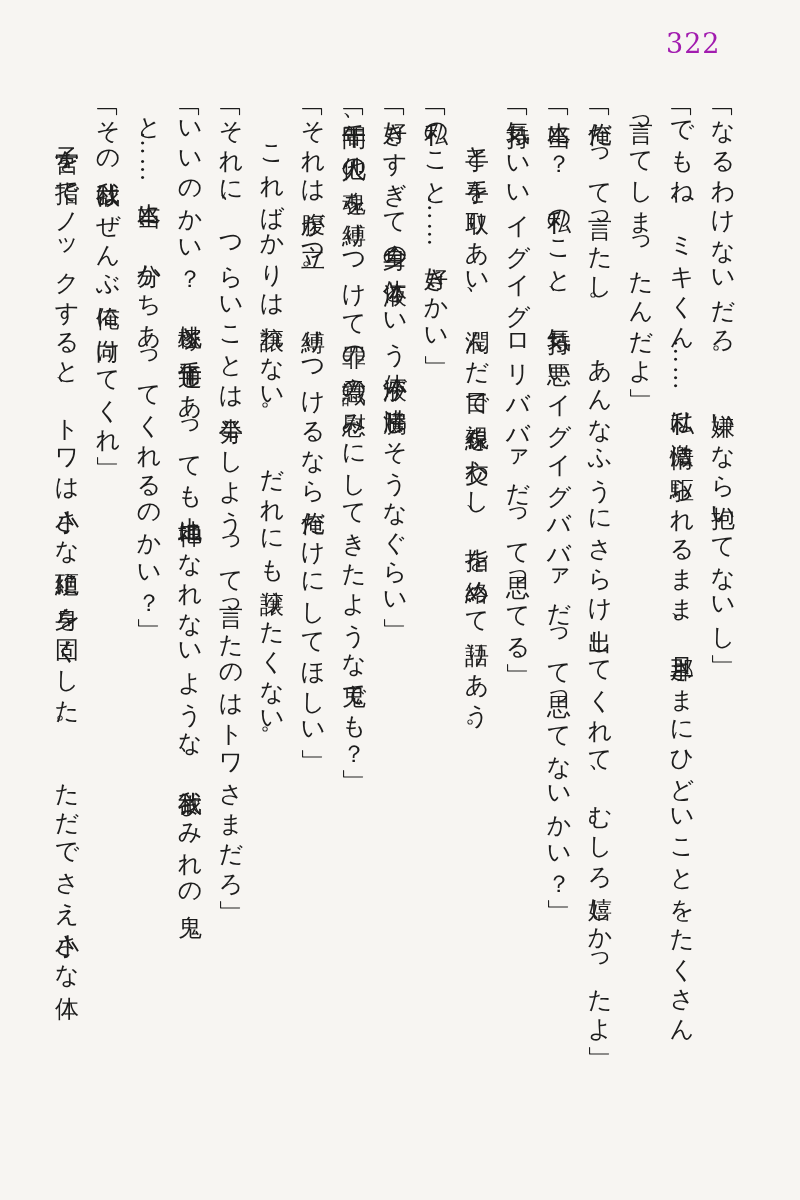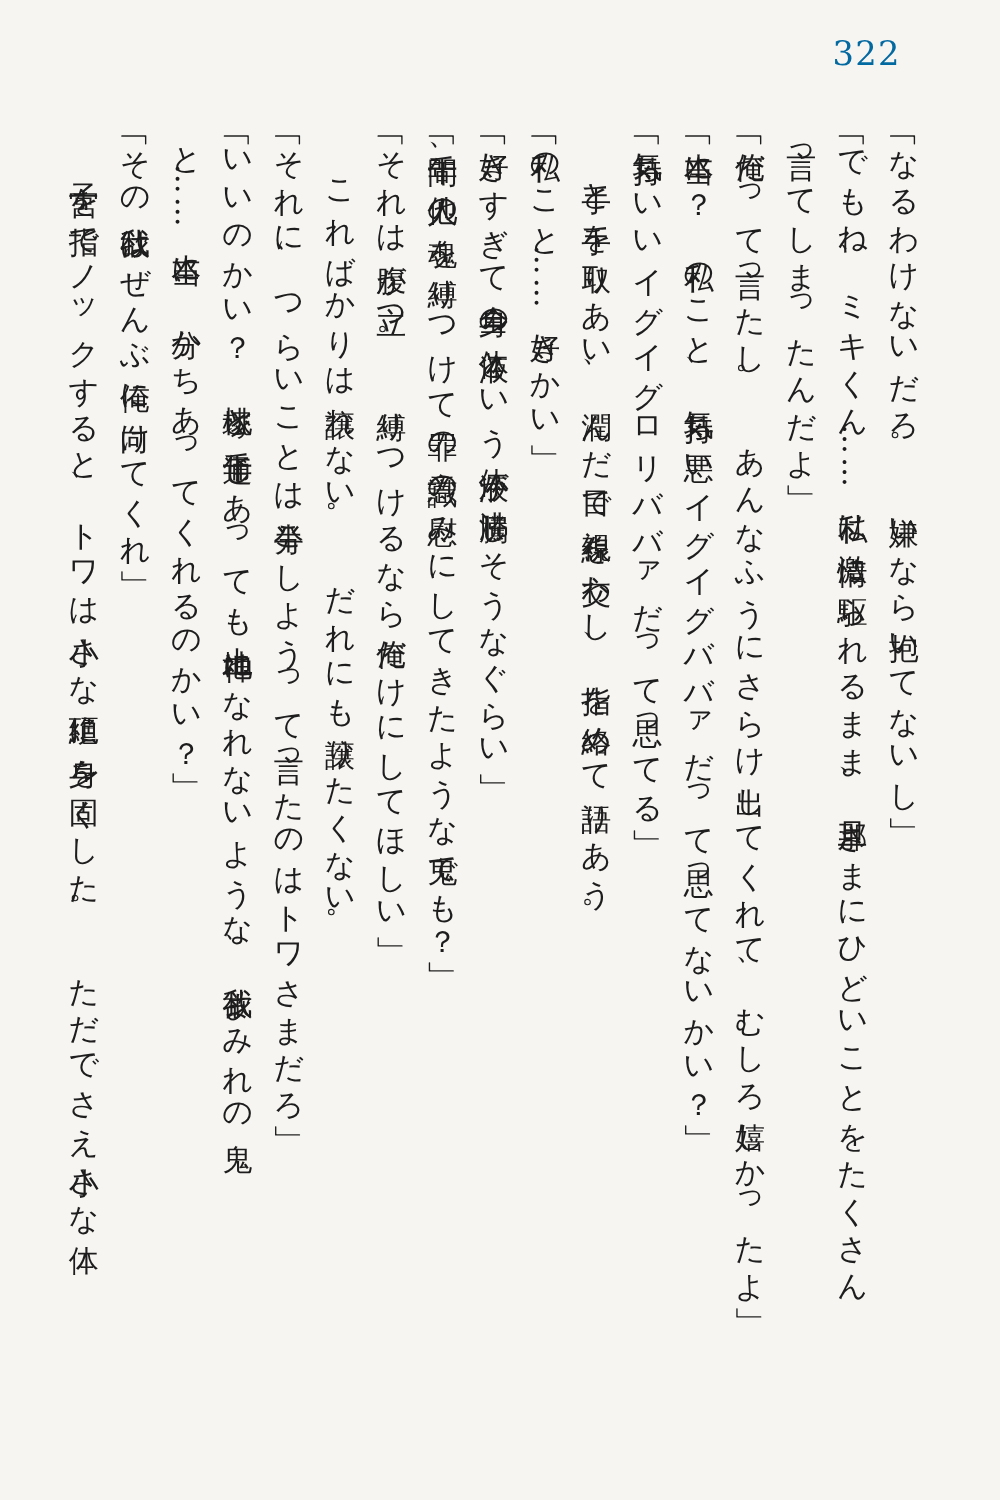--- a/index.html
+++ b/index.html
@@ -16,21 +16,21 @@
     height: 1200px;
     background: #f7f5f2;
     font-family: "DejaVu Serif", "Liberation Serif", serif;
   }
   .page-number {
     position: absolute;
     top: 28px;
     left: 666px;
     font-size: 27px;
     letter-spacing: 1px;
-    color: #0369a1;
+    color: #a21caf;
   }
   .text-block {
     position: absolute;
     top: 101px;
     right: 57px;
     height: 1030px;
     writing-mode: vertical-rl;
     text-orientation: mixed;
     font-size: 24px;
     line-height: 41px;

